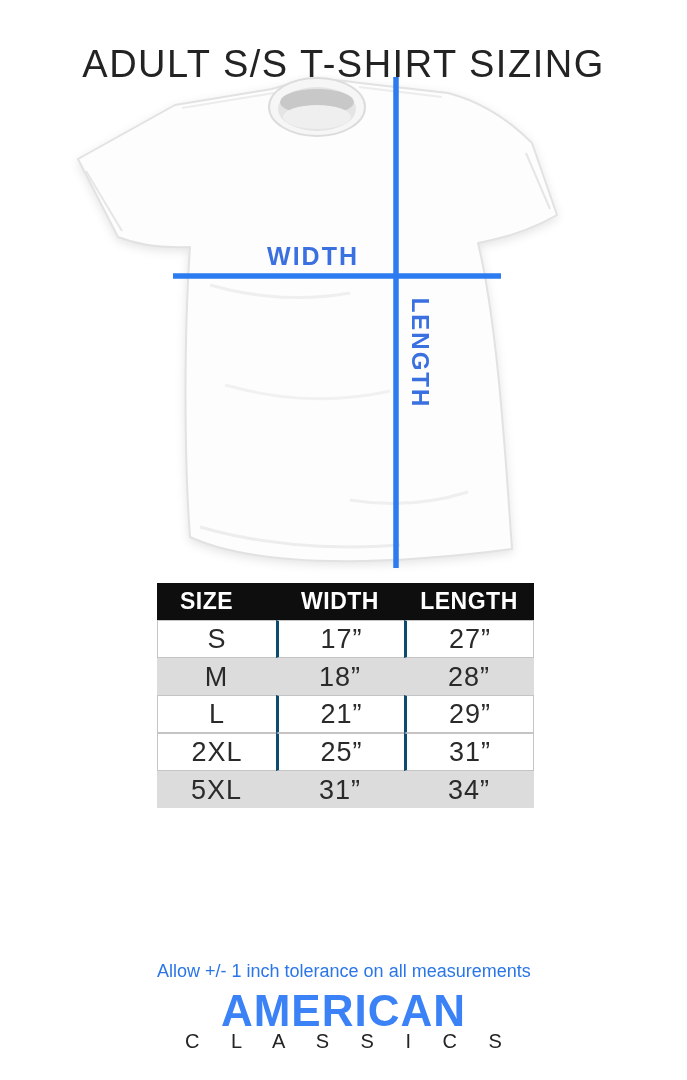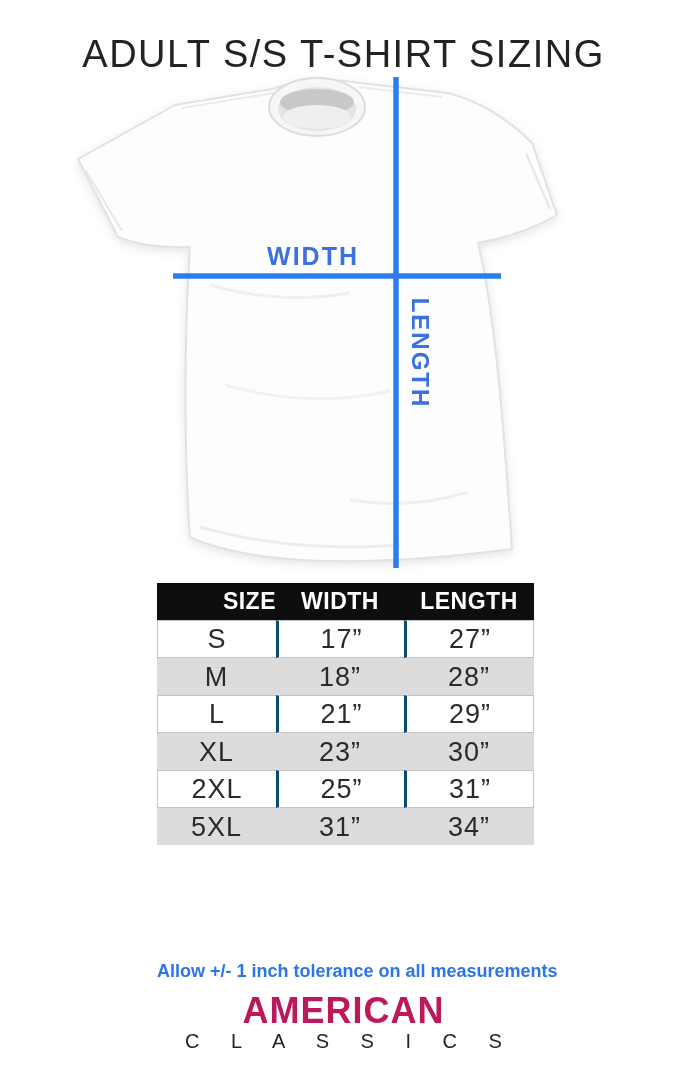--- a/index.html
+++ b/index.html
@@ -2,21 +2,21 @@
 <html><head>
 <meta charset="utf-8">
 <style>
   html,body { margin:0; padding:0; background:#ffffff; }
   .page {
     position:relative; width:687px; height:1080px; margin:0 auto;
     background:#ffffff; overflow:hidden;
     font-family:"Liberation Sans", sans-serif;
   }
   .title {
-    position:absolute; top:8px; left:0; width:100%;
+    position:absolute; top:18px; left:0; width:100%;
     text-align:center; font-size:38px; font-weight:300;
     letter-spacing:1.5px; color:#232323; white-space:nowrap;
   }
   .figure { position:absolute; left:60px; top:75px; width:570px; height:500px; }
   .figure svg { width:100%; height:100%; display:block; }
   .shirt-group { filter:drop-shadow(0 3px 5px rgba(0,0,0,0.10)); }
   .measure-label {
     font-family:"Liberation Sans", sans-serif;
     font-weight:bold; fill:#3b70e0; letter-spacing:2px;
   }
@@ -24,41 +24,41 @@
   table.size {
     position:absolute; left:157px; top:583px; width:377px;
     border-collapse:separate; border-spacing:0; table-layout:fixed;
   }
   table.size th, table.size td { box-sizing:border-box; }
   table.size th {
     background:#0e0e0e; color:#ffffff; font-weight:bold;
     font-size:23px; height:37px; line-height:37px;
     text-align:center; letter-spacing:0.5px; padding:0;
   }
-  table.size th.first { text-align:right; padding-left:9px; }
+  table.size th.first { text-align:left; padding-left:23px; }
   table.size td {
     height:37px; line-height:36px; text-align:center;
     font-size:27px; font-weight:300; color:#2a2a2a;
     letter-spacing:1px; padding:0;
   }
   tr.odd td { background:#ffffff; border-top:1px solid #c4c4c4; border-bottom:1px solid #c4c4c4; }
   tr.odd td:first-child { border-left:1px solid #c4c4c4; }
   tr.odd td:last-child { border-right:1px solid #c4c4c4; }
   tr.odd td + td { border-left:3px solid #0c4a6e; }
   tr.even td { background:#dcdcdc; }
 
   .note {
     position:absolute; left:157px; top:961px;
-    font-size:18px; font-weight:bold; color:#2a76e8;
+    font-size:18px; font-weight:normal; color:#2a76e8;
     white-space:nowrap;
   }
   .logo { position:absolute; top:994px; left:0; width:100%; text-align:center; }
   .logo-primary {
-    font-size:36px; font-weight:bold; letter-spacing:1px;
-    color:#be185d; line-height:34px;
+    font-size:44px; font-weight:bold; letter-spacing:1px;
+    color:#3b82f6; line-height:34px;
   }
   .logo-secondary {
     font-size:20px; font-weight:400; letter-spacing:13px;
     margin-left:13px; color:#242424; line-height:24px; margin-top:1px;
   }
 </style>
 </head>
 <body>
 
 <div class="page">
@@ -130,25 +130,20 @@
       <tr class="even">
         <td>M</td>
         <td>18”</td>
         <td>28”</td>
       </tr>
       <tr class="odd">
         <td>L</td>
         <td>21”</td>
         <td>29”</td>
       </tr>
-      <tr class="even">
-        <td>XL</td>
-        <td>23”</td>
-        <td>30”</td>
-      </tr>
       <tr class="odd">
         <td>2XL</td>
         <td>25”</td>
         <td>31”</td>
       </tr>
       <tr class="even">
         <td>5XL</td>
         <td>31”</td>
         <td>34”</td>
       </tr>

